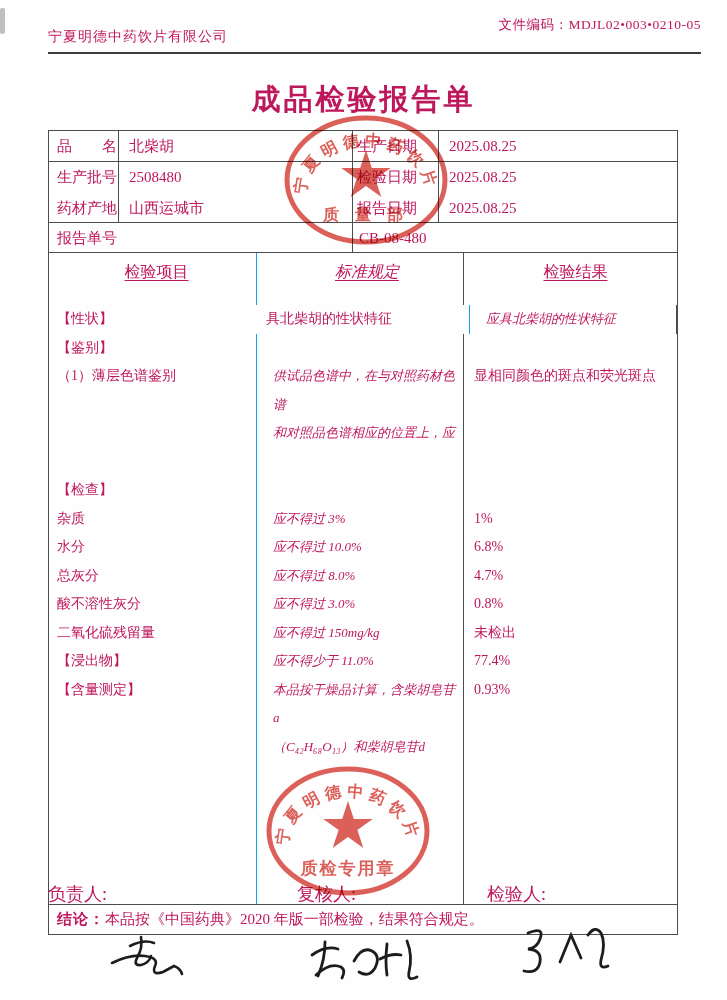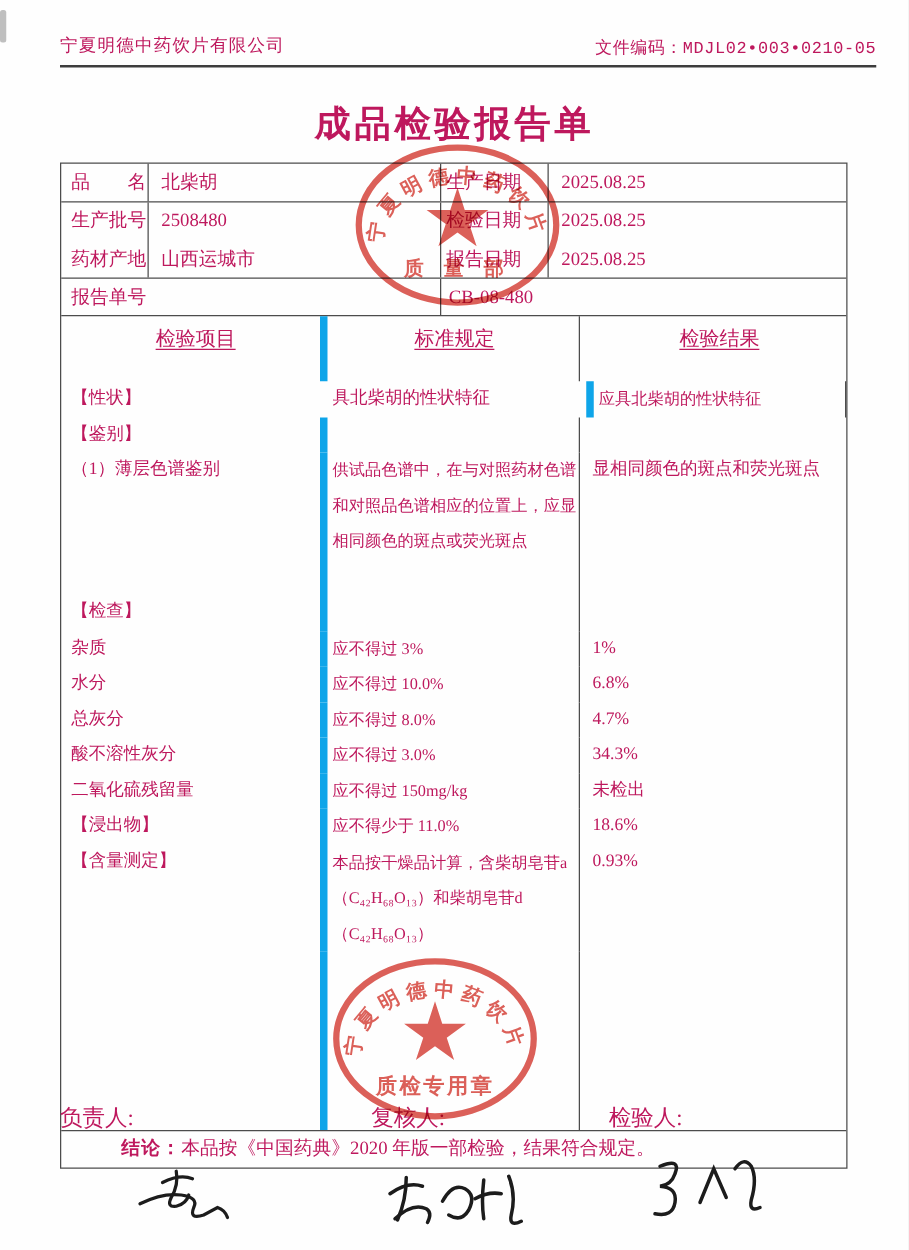--- a/index.html
+++ b/index.html
@@ -4,21 +4,21 @@
 <style>
   html,body{margin:0;padding:0;background:#e9e9e9;}
   #page{
     position:relative;width:727px;height:1000px;background:#fefefe;
     font-family:"Liberation Serif","DejaVu Serif",serif;color:#be185d;
     overflow:hidden;
   }
   .abs{position:absolute;}
   
   #company{left:48px;top:28px;font-size:14px;letter-spacing:1px;}
-  #doccode{right:26px;top:29px;font-size:13.5px;letter-spacing:.5px;font-family:Liberation Mono, monospace;}
+  #doccode{right:26px;top:16px;font-size:13.5px;letter-spacing:.5px;}
   #headrule{left:48px;top:52px;width:653px;height:2px;background:#3d3d3d;}
   #title{left:0;top:80px;width:727px;text-align:center;font-size:29px;font-weight:bold;letter-spacing:3px;}
   #edge-artifact{left:0;top:8px;width:5px;height:26px;background:#8a8a8a;opacity:.55;border-radius:2px;}
   
   #doc-table{left:48px;top:130px;width:630px;border:1px solid #4c4c4c;box-sizing:border-box;background:transparent;}
   .trow{display:flex;box-sizing:border-box;}
   .cell{box-sizing:border-box;overflow:hidden;}
   
   .info-r1{height:31px;border-bottom:1px solid #4c4c4c;}
   .info-band{height:61px;border-bottom:1px solid #4c4c4c;}
@@ -27,33 +27,33 @@
   .w-val1{width:234px;border-right:1px solid #4c4c4c;padding-left:10px;}
   .w-lab2{width:86px;border-right:1px solid #4c4c4c;padding-left:4px;}
   .w-val2{width:238px;padding-left:10px;}
   .w-rno-l{width:304px;border-right:1px solid #4c4c4c;padding-left:8px;}
   .w-rno-v{flex:1;padding-left:6px;}
   .info-r1 .cell,.info-rno .cell{line-height:30px;font-size:15px;}
   .info-band .cell{font-size:15px;line-height:30.5px;white-space:pre-line;}
   
   #main-sec{border-top:1px solid #4c4c4c;}
   .c1{width:207px;padding-left:8px;}
-  .c2{width:208px;border-left:6px solid #0ea5e9;border-right:1px solid #4c4c4c;padding-left:4px;padding-right:2px;}
+  .c2{width:208px;border-left:1px solid #0ea5e9;border-right:1px solid #4c4c4c;padding-left:16px;padding-right:2px;font-style:italic;}
   .c3{width:213px;padding-left:10px;}
   .hdr{height:52px;}
   .hdr .cell{padding-top:5px;text-align:center;font-size:16px;}
   .hdr .cell span{text-decoration:underline;text-underline-offset:3px;}
   .r1{height:28.5px;}
   .r3{height:85.5px;}
   .rstamp{height:143px;}
   .c1,.c3{font-size:14px;line-height:28.5px;}
   .c2{font-size:13px;line-height:28.5px;white-space:pre-line;}
   
   #conclusion{border-top:1px solid #4c4c4c;height:29px;line-height:28px;font-size:15px;padding-left:8px;}
-  #conclusion b{letter-spacing:1px;margin-left:40px;}
+  #conclusion b{letter-spacing:1px;}
   
   .siglabel{font-size:18px;top:882px;}
   #lab-resp{left:48px;}
   #lab-rev{left:297px;}
   #lab-insp{left:455px;margin-left:32px;}
   .sig{pointer-events:none;}
   
   .stamp{mix-blend-mode:multiply;opacity:.88;}
 </style>
 </head>
@@ -138,31 +138,31 @@
         <div class="cell c3">6.8%</div>
       </div>
       <div class="trow r1">
         <div class="cell c1">总灰分</div>
         <div class="cell c2">应不得过 8.0%</div>
         <div class="cell c3">4.7%</div>
       </div>
       <div class="trow r1">
         <div class="cell c1">酸不溶性灰分</div>
         <div class="cell c2">应不得过 3.0%</div>
-        <div class="cell c3">34.3%</div>
+        <div class="cell c3">0.8%</div>
       </div>
       <div class="trow r1">
         <div class="cell c1">二氧化硫残留量</div>
         <div class="cell c2">应不得过 150mg/kg</div>
         <div class="cell c3">未检出</div>
       </div>
       <div class="trow r1">
         <div class="cell c1">【浸出物】</div>
         <div class="cell c2">应不得少于 11.0%</div>
-        <div class="cell c3">18.6%</div>
+        <div class="cell c3">77.4%</div>
       </div>
       <div class="trow r3">
         <div class="cell c1">【含量测定】</div>
         <div class="cell c2">本品按干燥品计算，含柴胡皂苷a
 （C₄₂H₆₈O₁₃）和柴胡皂苷d（C₄₂H₆₈O₁₃）
 的总量不得少于 0.30%</div>
         <div class="cell c3">0.93%</div>
       </div>
 
       <div class="trow rstamp">

